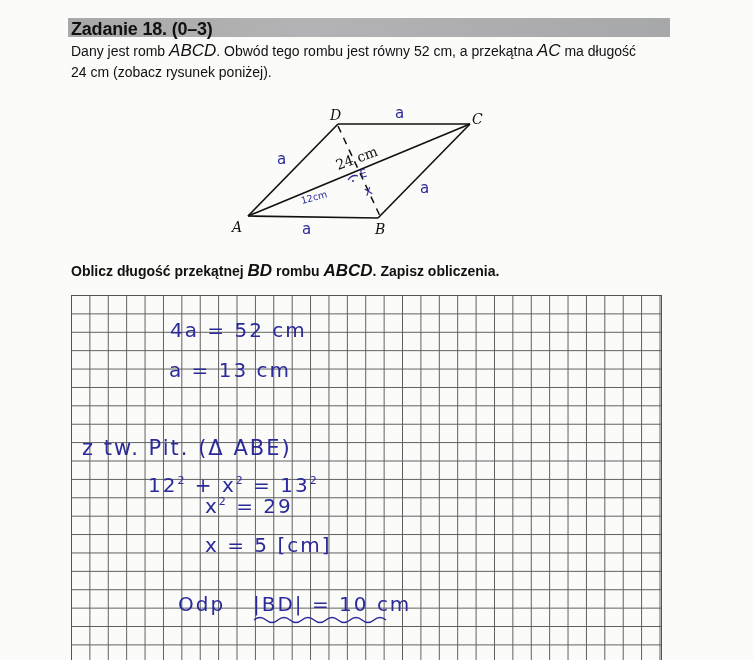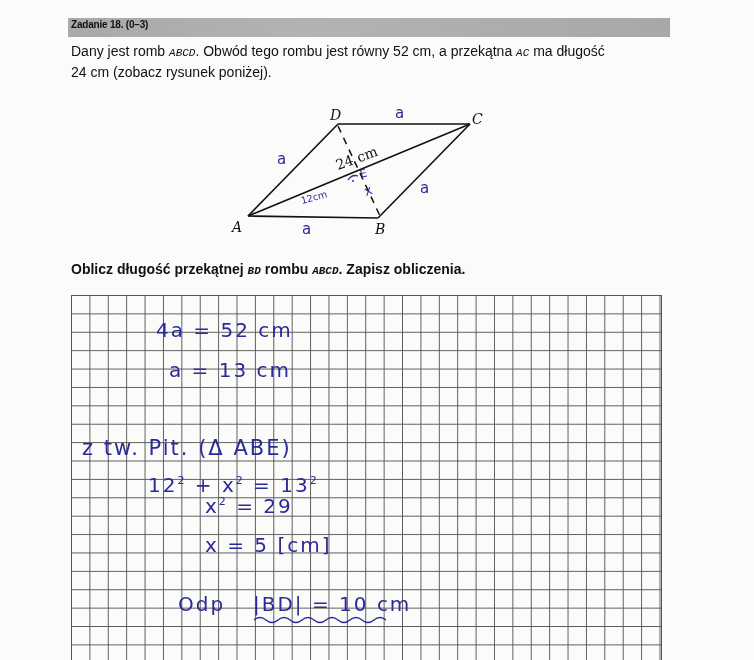--- a/index.html
+++ b/index.html
@@ -8,26 +8,26 @@
     background:#fbfbfa;
     font-family:"Liberation Sans", sans-serif;
     color:#111;
   }
   .header-bar {
     position:absolute; left:68px; top:18px; width:602px; height:19px;
     background:linear-gradient(90deg,#a9a9a9,#b3b3b5 40%,#a7a8aa);
   }
   .header-title {
     position:absolute; left:71px; top:19px;
-    font-size:10px; font-weight:bold; letter-spacing:-0.2px;
+    font-size:18px; font-weight:bold; letter-spacing:-0.2px;
   }
   .prompt {
     position:absolute; left:71px; font-size:14px; line-height:18px;
   }
-  .math { font-family:Liberation Mono, monospace; font-style:italic; font-size:11px; }
+  .math { font-family:Liberation Sans, sans-serif; font-style:italic; font-size:17px; }
   .question {
     position:absolute; left:71px; top:261px; font-size:14px; font-weight:bold;
   }
   .question .math { font-weight:bold; }
   .figure { position:absolute; left:220px; top:100px; }
   .grid {
     position:absolute; left:71px; top:295px; width:589px; height:380px;
     border-top:1.5px solid #555; border-left:1.5px solid #555; border-right:1.5px solid #555;
     background-image:
       linear-gradient(to right, #5c5c5c 1px, transparent 1px),
@@ -82,21 +82,21 @@
   <text x="141" y="78" font-family="DejaVu Sans, sans-serif" font-size="11" fill="#2a2a9a" transform="rotate(-15 141 78)">E</text>
   <text x="146" y="96" font-family="DejaVu Sans, sans-serif" font-size="13" fill="#2a2a9a" transform="rotate(-20 146 96)">x</text>
 </svg>
 
 <div class="question">
   <span>Oblicz długość przekątnej </span><span class="math">BD</span><span>  rombu </span><span class="math">ABCD</span><span>. Zapisz obliczenia.</span>
 </div>
 
 <div class="grid"></div>
 
-<div class="hw" style="left:156px; top:318px;">4a = 52 cm</div>
+<div class="hw" style="left:170px; top:318px;">4a = 52 cm</div>
 <div class="hw" style="left:169px; top:358px;">a = 13 cm</div>
 <div class="hw" style="left:82px; top:416px; font-size:21px;margin-top:20px;">z tw. Pit. (Δ ABE)</div>
 <div class="hw" style="left:148px; top:456px;margin-top:17px;">
   <span>12</span><sup>2</sup><span> + x</span><sup>2</sup><span> = 13</span><sup>2</sup>
 </div>
 <div class="hw" style="left:205px; top:494px;">
   <span>x</span><sup>2</sup><span> = 29</span>
 </div>
 <div class="hw" style="left:205px; top:533px;">x = 5 [cm]</div>
 <div class="hw" style="left:163px; top:592px;padding-left:15px;">Odp</div>

